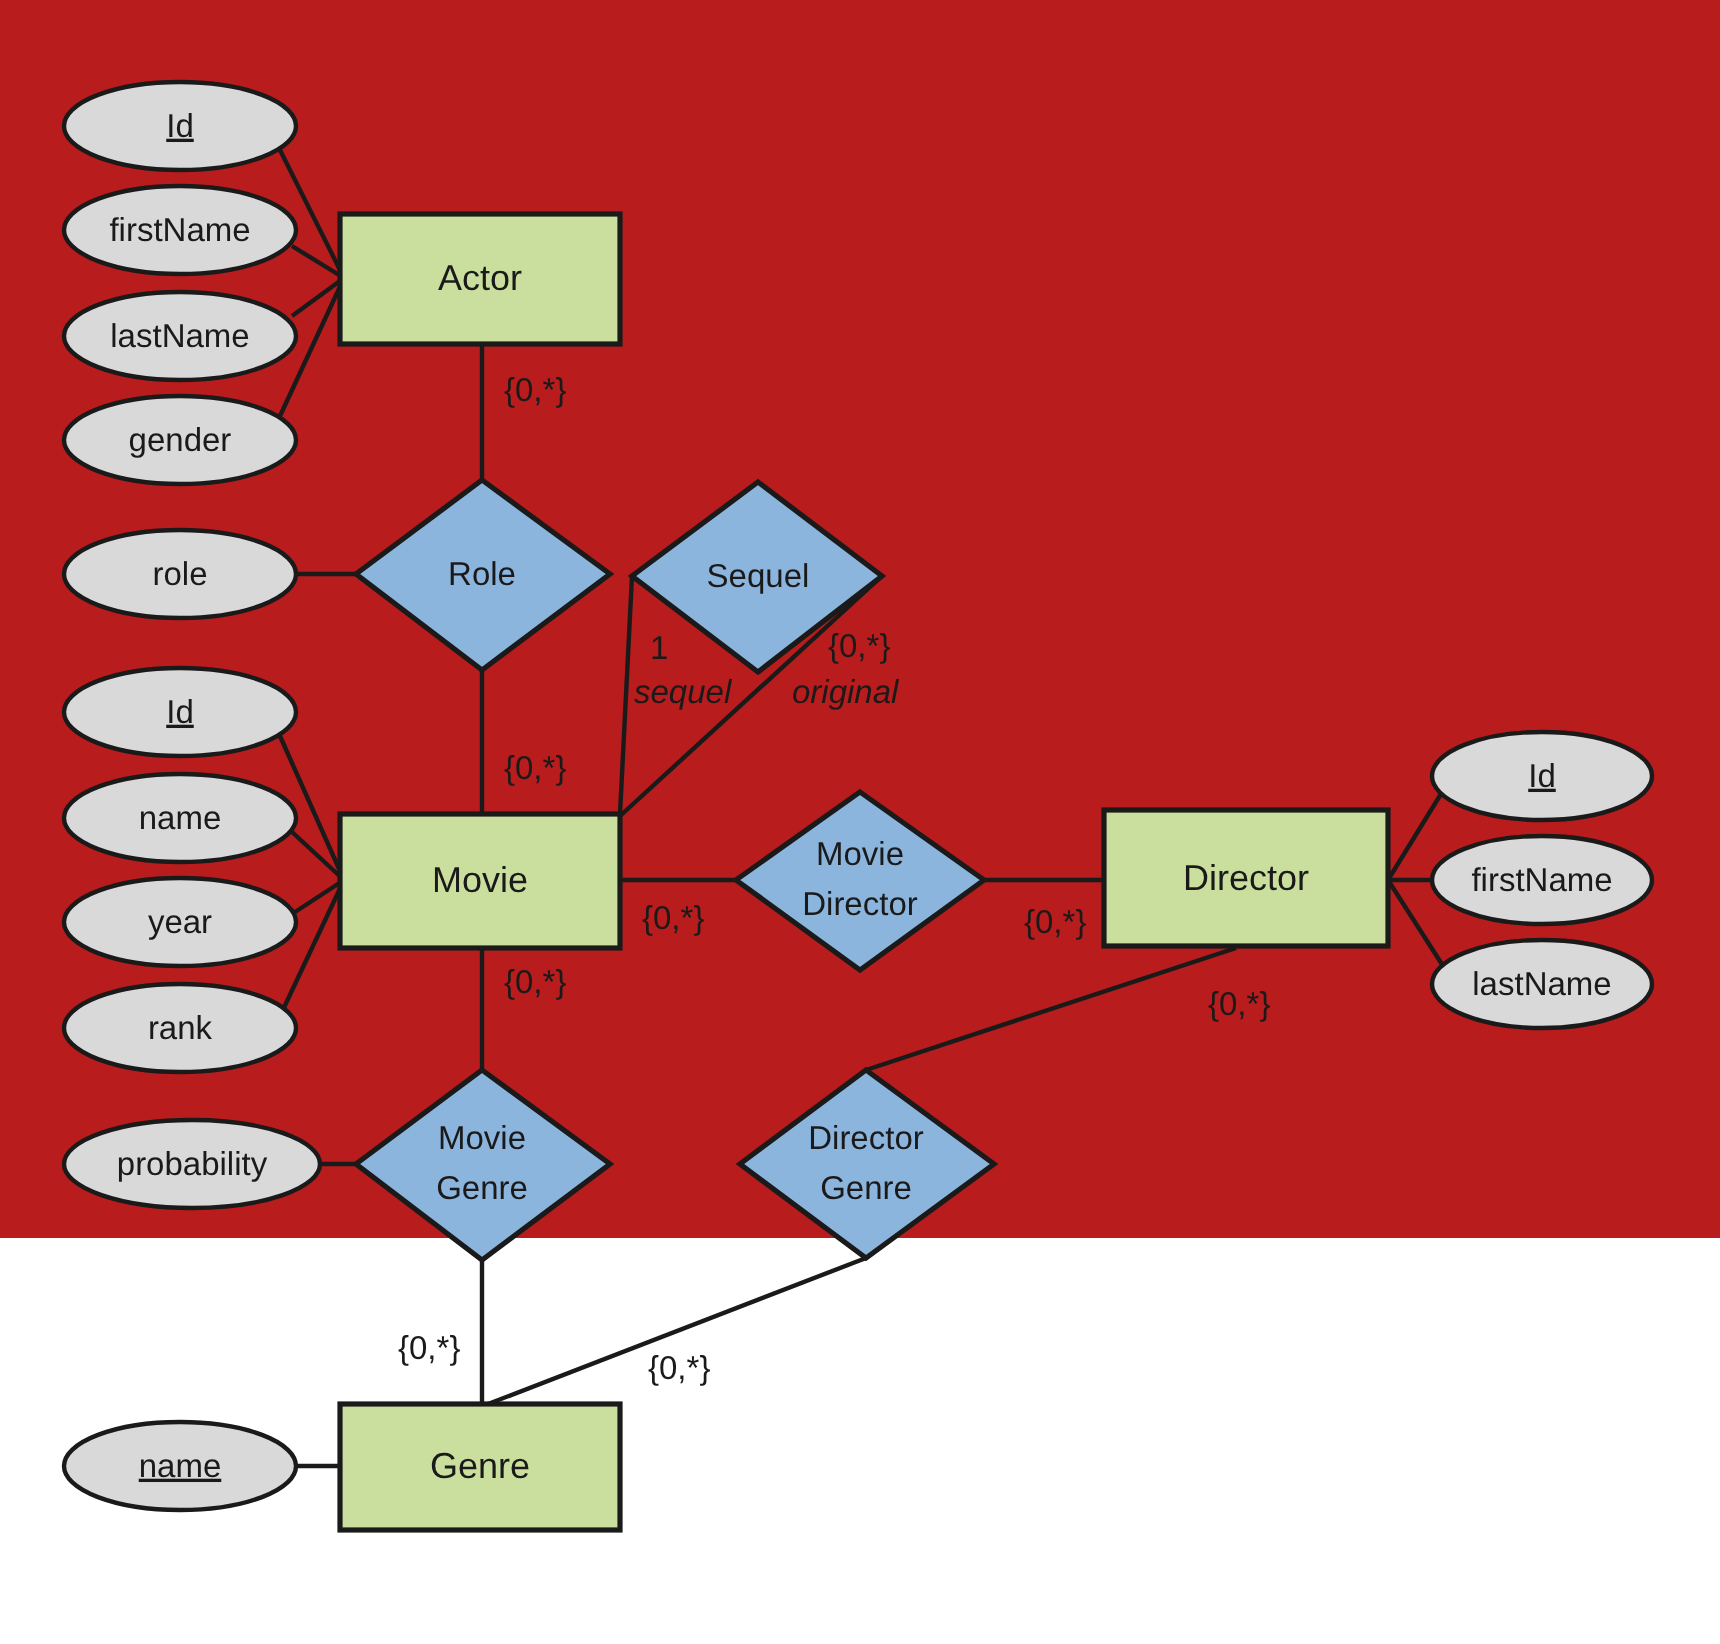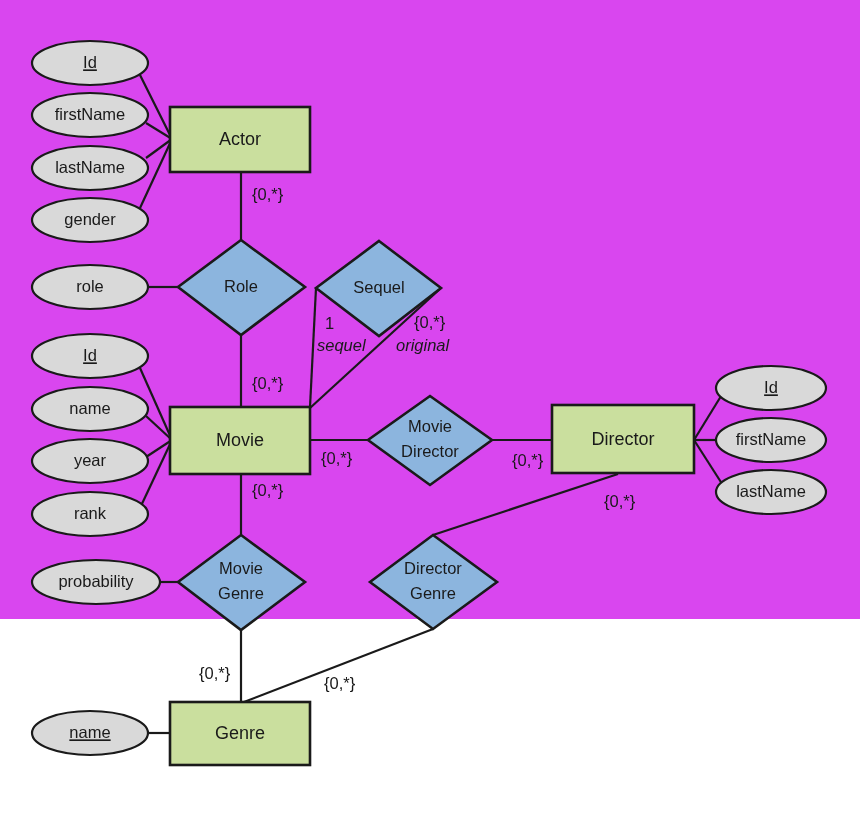--- a/index.html
+++ b/index.html
@@ -10,21 +10,21 @@
   body {
     width: 860px;
     height: 822px;
     font-family: "Liberation Sans", sans-serif;
     overflow: hidden;
   }
   #diagram-root {
     position: relative;
     width: 860px;
     height: 619px;
-    background: #d946ef;
+    background: #b91c1c;
   }
   svg#er-svg {
     display: block;
     width: 860px;
     height: 822px;
   }
   .edge {
     stroke: #1a1a1a;
     stroke-width: 2.2;
     fill: none;

